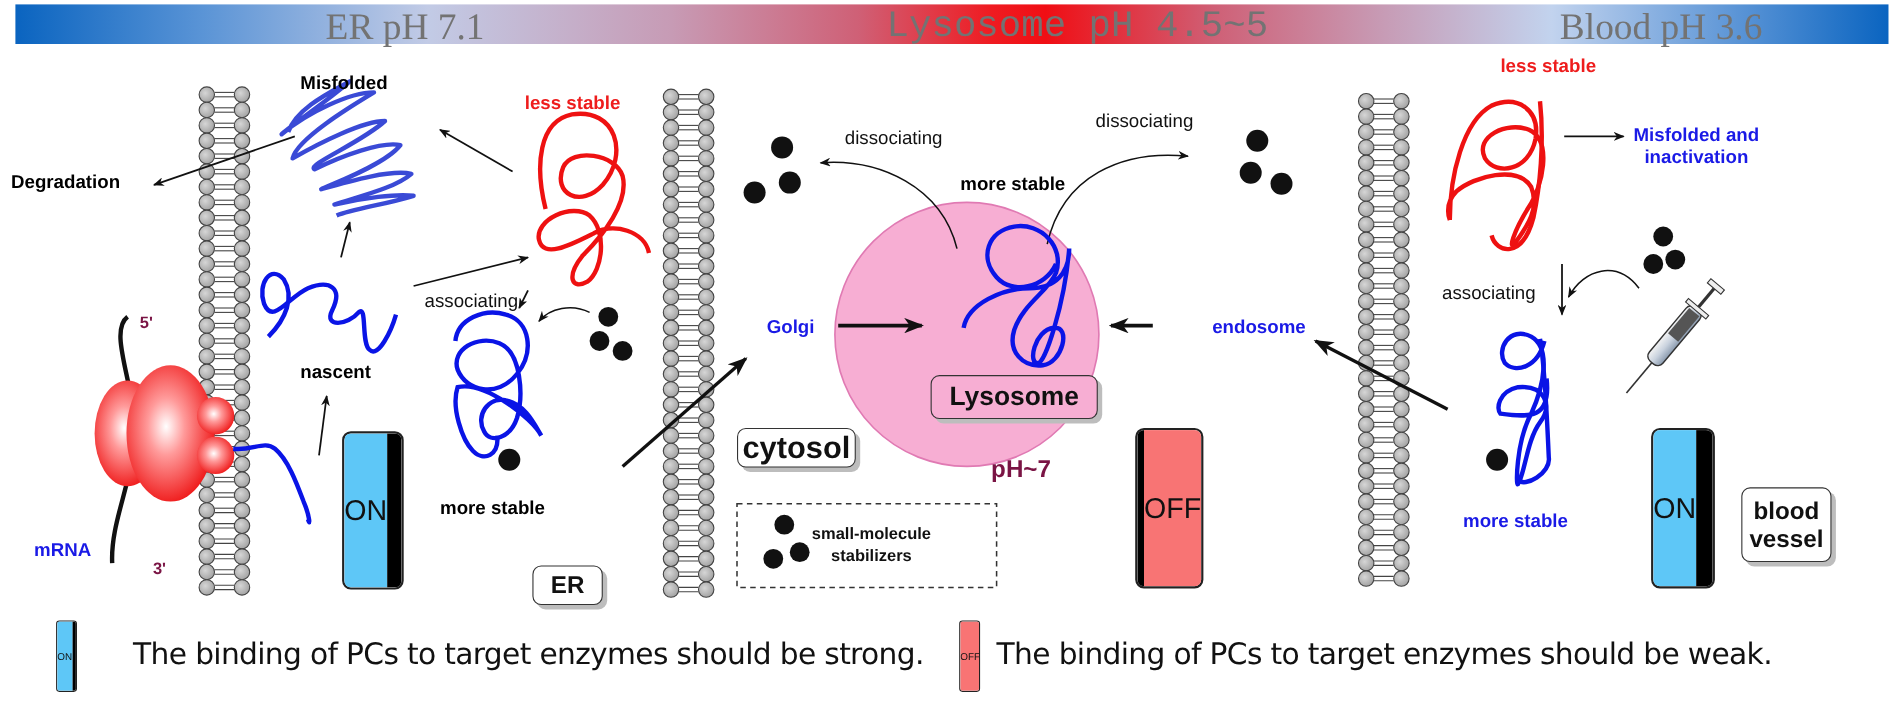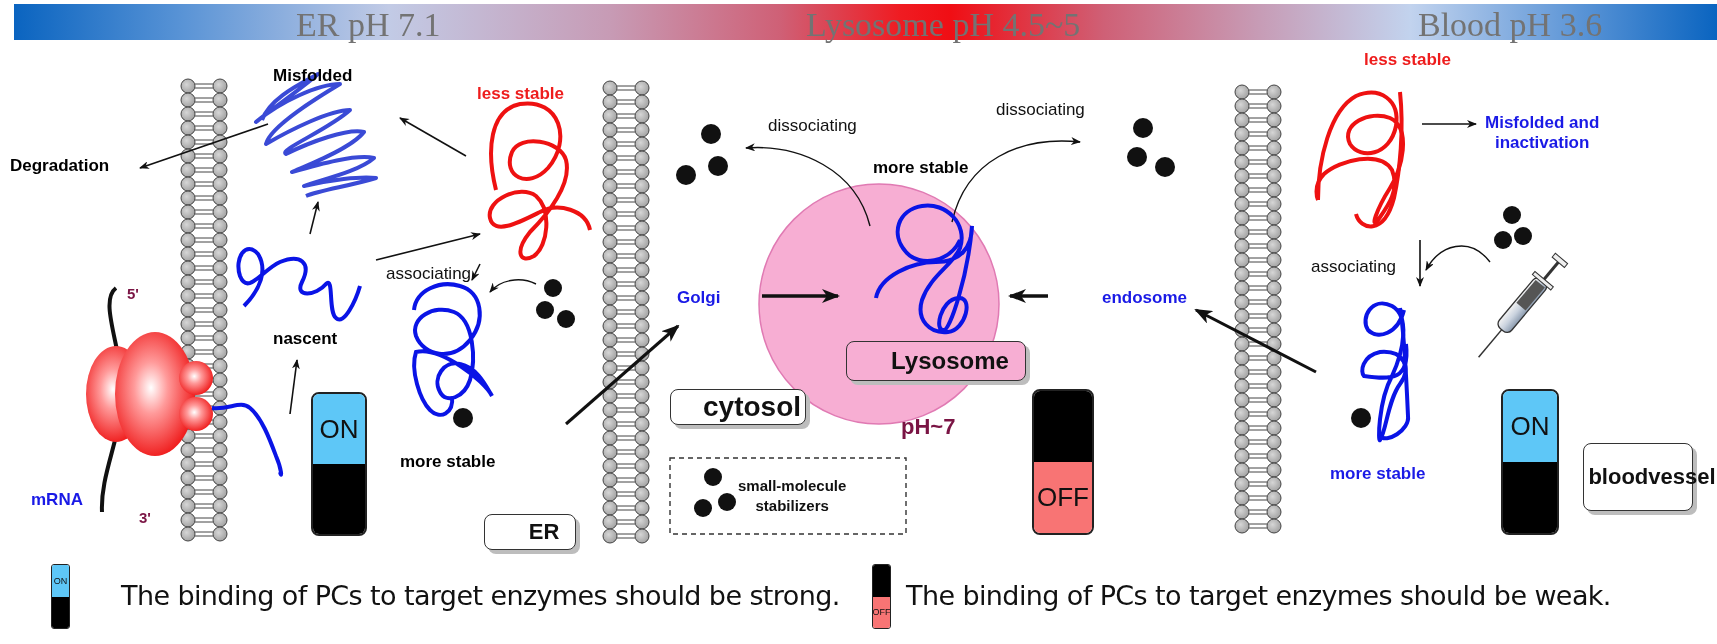--- a/index.html
+++ b/index.html
@@ -6,32 +6,32 @@
   body { width:1717px; height:644px; position:relative; overflow:hidden; font-family:"Liberation Sans", sans-serif; }
   .ph-bar { position:absolute; left:14px; top:4px; width:1703px; height:36px;
     background:linear-gradient(90deg,#0a64c0 0%,#5a94d6 10%,#c2cbe6 22%,#c79bb5 35%,#cf6076 45%,#ef1c22 52%,#f00e14 55%,#cf6076 64%,#c79bb5 73%,#c2d3ee 82%,#5a94d6 92%,#0a64c0 100%); }
   .ph-label { position:absolute; top:6px; font-family:"Liberation Serif", serif; font-size:34px; color:#737373; white-space:nowrap; }
   .lbl { position:absolute; white-space:nowrap; font-weight:bold; font-size:17px; }
   .navy { color:#000000; }
   .blue { color:#1a1ae6; }
   .red  { color:#ee1c1c; }
   .maroon { color:#7a1444; }
   .plain { position:absolute; white-space:nowrap; font-size:17px; color:#111; }
-  .box { position:absolute; border:1.5px solid #333; border-radius:8px; background:#fff; box-shadow:4px 4px 0 #bdbdbd; font-weight:bold; color:#111; display:flex; align-items:center; justify-content:center; text-align:center; line-height:1.15;padding-left:28px; }
-  .switch { position:absolute; border:2px solid #222; border-radius:8px; overflow:hidden; display:flex; flex-direction:column; }
+  .box { position:absolute; border:1.5px solid #333; border-radius:8px; background:#fff; box-shadow:4px 4px 0 #bdbdbd; font-weight:bold; color:#111; display:flex; align-items:center; justify-content:center; text-align:center; line-height:1.15; }
+  .switch { position:absolute; border:2px solid #222; border-radius:8px; overflow:hidden; display:flex; flex-direction:row; }
   .switch .top, .switch .bot { flex:1; display:flex; align-items:center; justify-content:center; font-size:26px; color:#111; }
   .legend-text { position:absolute; font-size:27px; color:#111; white-space:nowrap; font-family:"DejaVu Sans", sans-serif; letter-spacing:-0.6px; }
   svg { position:absolute; left:0; top:0; overflow:visible; }
 </style>
 </head>
 <body>
 
 <div class="ph-bar"></div>
 <div class="ph-label" style="left:296px;">ER pH 7.1</div>
-<div class="ph-label" style="left:806px;">Lysosome pH 4.5~5</div>
+<div class="ph-label" style="left:806px;font-family:Liberation Mono, monospace;">Lysosome pH 4.5~5</div>
 <div class="ph-label" style="left:1418px;">Blood pH 3.6</div>
 
 <svg width="1717" height="644">
   <defs>
     <marker id="ah" markerWidth="10" markerHeight="8" refX="9" refY="4" orient="auto" markerUnits="userSpaceOnUse">
       <path d="M0,0 L10,4 L0,8 L3,4 Z" fill="#111"></path>
     </marker>
     <marker id="ahb" markerWidth="18" markerHeight="14" refX="16" refY="7" orient="auto" markerUnits="userSpaceOnUse">
       <path d="M0,0 L18,7 L0,14 L5,7 Z" fill="#111"></path>
     </marker>
@@ -541,21 +541,21 @@
 <div class="lbl blue" style="left:31px; top:490px;">mRNA</div>
 <div class="box" style="left:484px; top:490px; width:62px; height:34px; font-size:22px;margin-top:24px;">ER</div>
 <div class="switch" style="left:311px; top:392px; width:52px; height:140px;">
   <div class="top" style="background:#5ec7f7;">ON</div>
   <div class="bot" style="background:#000;"></div>
 </div>
 
 <div class="plain" style="left:768px; top:116px;">dissociating</div>
 <div class="plain" style="left:996px; top:100px;">dissociating</div>
 <div class="lbl navy" style="left:873px; top:158px;">more stable</div>
-<div class="lbl blue" style="left:677px; top:288px;">Golgi</div>
+<div class="lbl blue" style="left:697px; top:288px;">Golgi</div>
 <div class="lbl blue" style="left:1102px; top:288px;">endosome</div>
 <div class="box" style="left:846px; top:341px; width:150px; height:38px; font-size:24px; background:#f7aed3;">Lysosome</div>
 <div class="box" style="left:670px; top:389px; width:106px; height:34px; font-size:28px;">cytosol</div>
 <div class="lbl maroon" style="left:901px; top:414px; font-size:22px;">pH~7</div>
 <div class="lbl" style="left:738px; top:476px; font-size:15px; color:#111; text-align:center; line-height:1.3;">
   <div>small-molecule</div>
   <div>stabilizers</div>
 </div>
 <div class="switch" style="left:1032px; top:389px; width:58px; height:142px;">
   <div class="top" style="background:#000;"></div>
@@ -566,21 +566,21 @@
 <div class="lbl blue" style="left:1485px; top:113px; text-align:center; line-height:1.2;">
   <div>Misfolded and</div>
   <div>inactivation</div>
 </div>
 <div class="plain" style="left:1311px; top:257px;">associating</div>
 <div class="lbl blue" style="left:1330px; top:464px;">more stable</div>
 <div class="switch" style="left:1501px; top:389px; width:54px; height:142px;">
   <div class="top" style="background:#5ec7f7;">ON</div>
   <div class="bot" style="background:#000;"></div>
 </div>
-<div class="box" style="left:1583px; top:443px; width:80px; height:66px; font-size:22px; flex-direction:row;">
+<div class="box" style="left:1583px; top:443px; width:80px; height:66px; font-size:22px; flex-direction:column;">
   <div>blood</div>
   <div>vessel</div>
 </div>
 
 <div class="switch" style="left:51px; top:564px; width:17px; height:63px; border-width:1.2px; border-radius:3px;">
   <div class="top" style="background:#5ec7f7; font-size:9px;">ON</div>
   <div class="bot" style="background:#000;"></div>
 </div>
 <div class="legend-text" style="left:96px; top:580px;margin-left:25px;">The binding of PCs to target enzymes should be strong.</div>
 <div class="switch" style="left:872px; top:564px; width:17px; height:63px; border-width:1.2px; border-radius:3px;">

